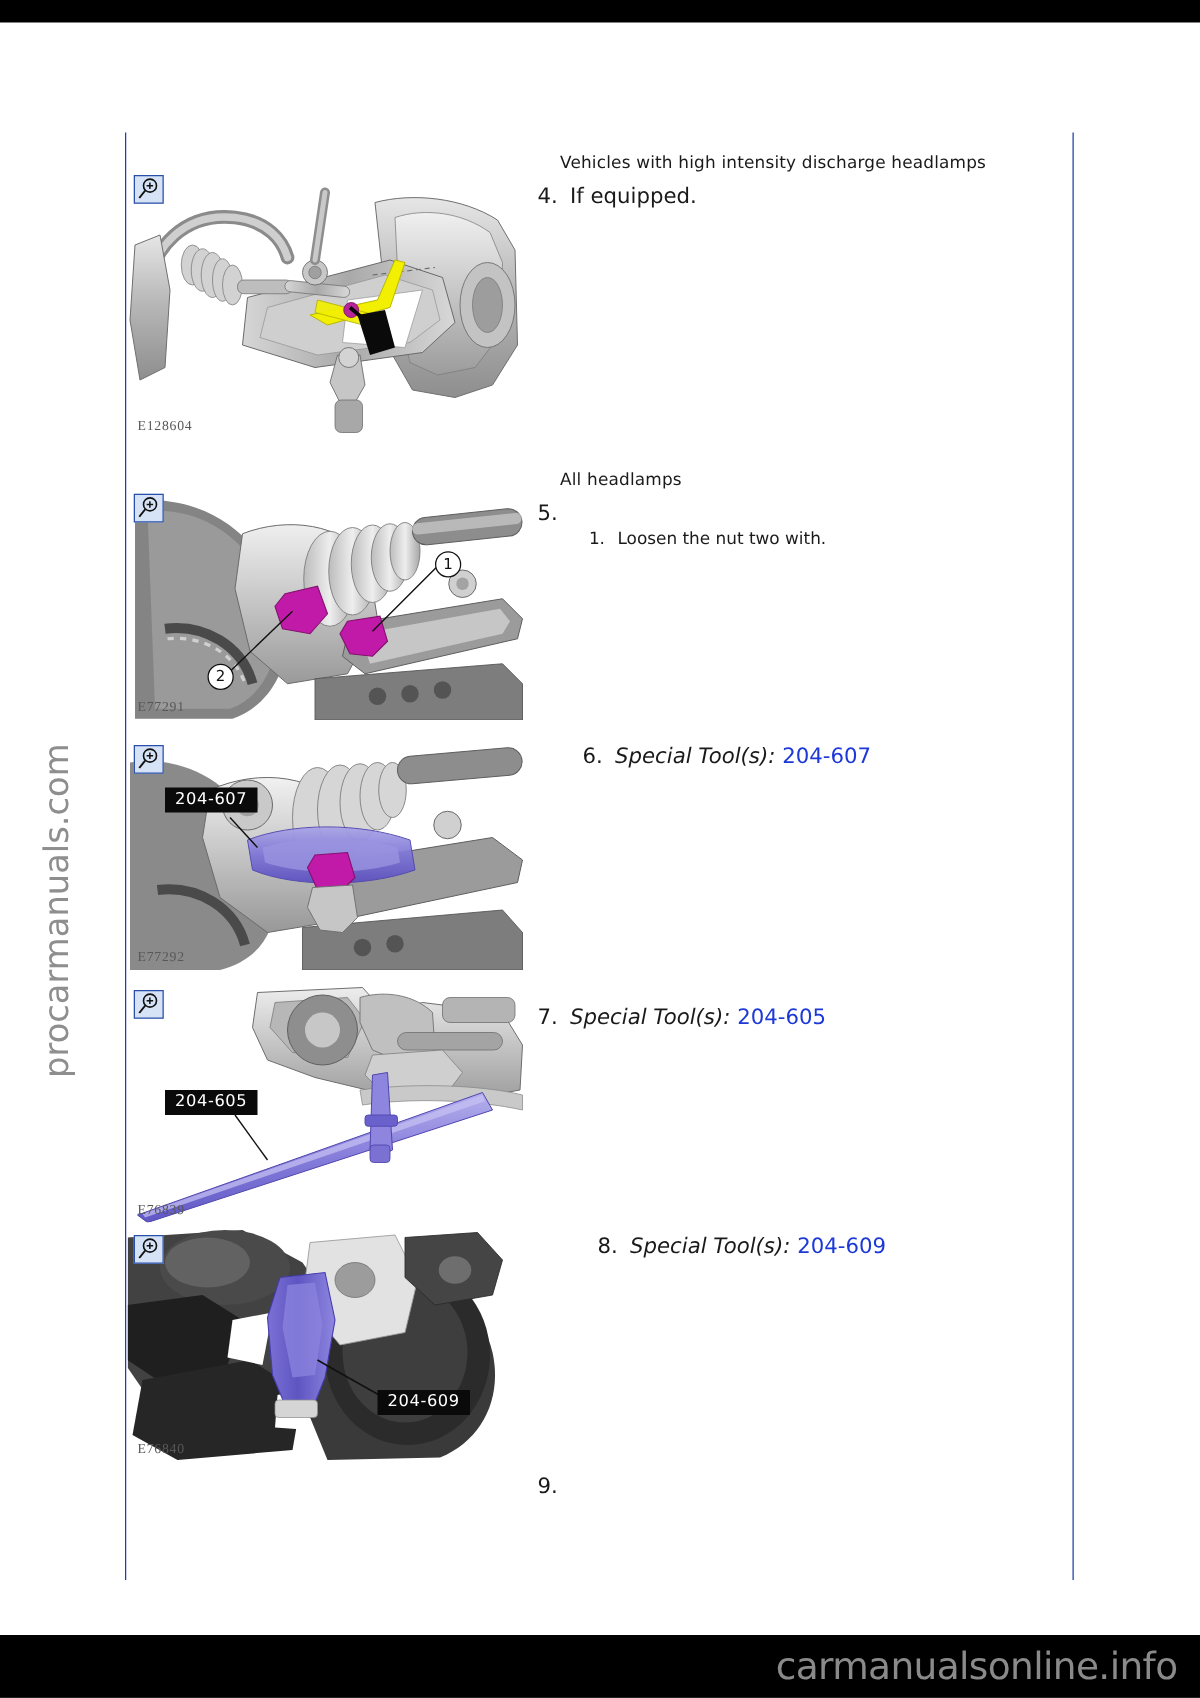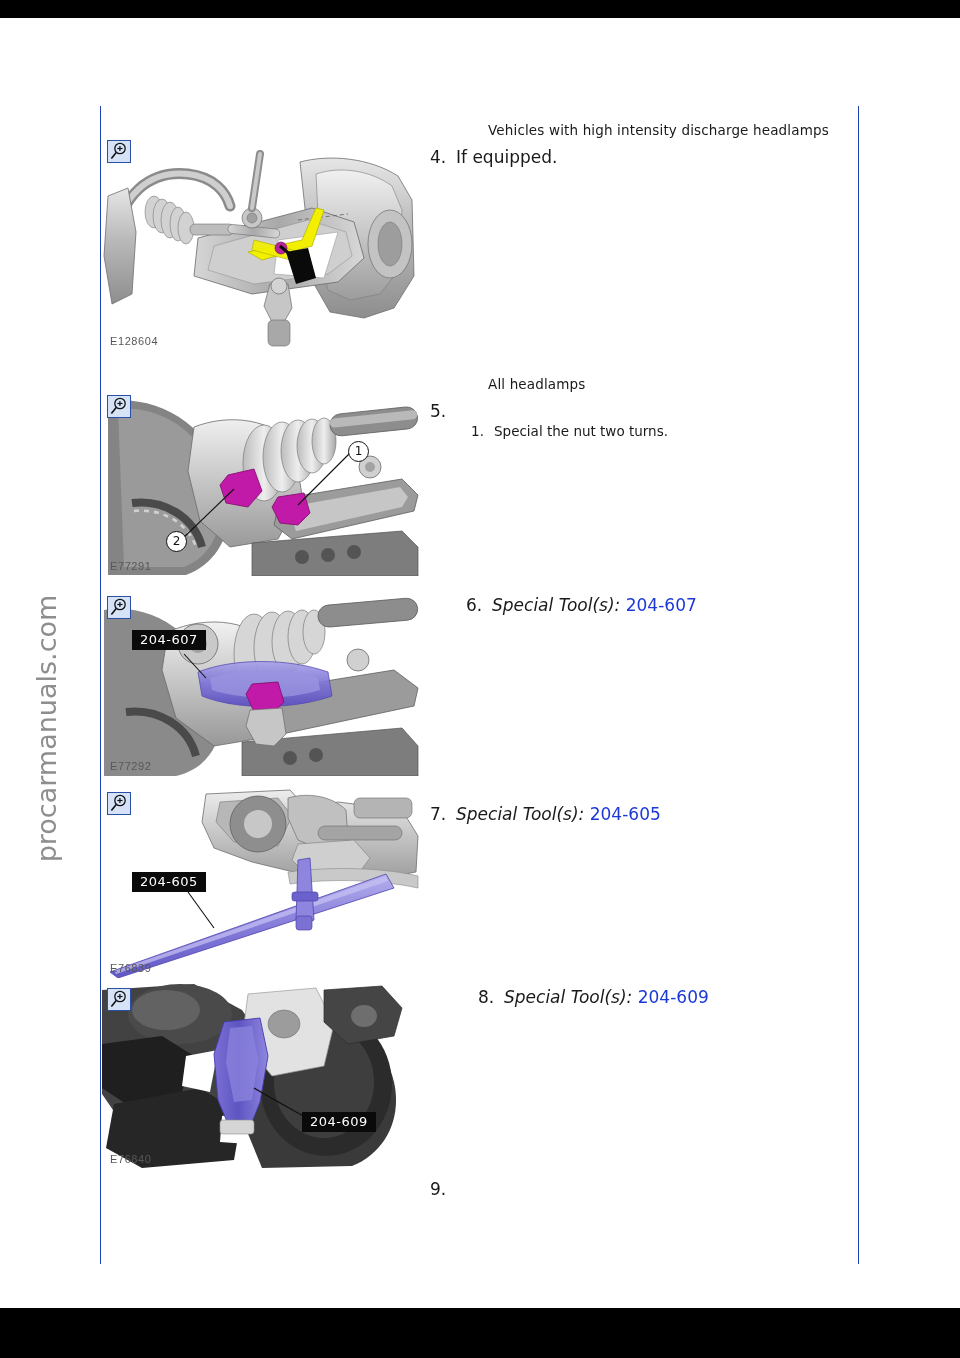--- a/index.html
+++ b/index.html
@@ -106,21 +106,21 @@
   }
   .fig-canvas {
     position: absolute;
     inset: 0;
     background: #ffffff;
   }
   .fig-id {
     position: absolute;
     left: 8px;
     bottom: 4px;
-    font-family: Liberation Sans, sans-serif;
+    font-family: Liberation Serif, serif;
     font-size: 11px;
     color: #585858;
     letter-spacing: 0.6px;
     z-index: 40;
   }
   
   .zoom-badge {
     position: absolute;
     left: 5px;
     top: 4px;
@@ -161,21 +161,20 @@
   }
 
   
   .heading-line {
     position: absolute;
     font-family: "DejaVu Sans", "Liberation Sans", sans-serif;
     font-size: 13.5px;
     color: #1a1a1a;
     white-space: nowrap;
     letter-spacing: 0.15px;
-    margin-left: 40px;
   }
   .step {
     position: absolute;
     font-family: "DejaVu Sans", "Liberation Sans", sans-serif;
     font-size: 17px;
     color: #1a1a1a;
     white-space: nowrap;
   }
   .step-num {
     display: inline-block;
@@ -544,21 +543,21 @@
           <span class="step-num">4.</span><span>If equipped.</span>
         </div>
 
         <div class="heading-line" style="left:18px; top:270px;">All headlamps</div>
 
         <div class="step" style="left:0px; top:295px;">
           <span class="step-num">5.</span>
         </div>
 
         <div class="sub-step" style="left:36px; top:317px;">
-          <span class="sub-step-num">1.</span><span>Special the nut two turns.</span>
+          <span class="sub-step-num">1.</span><span>Loosen the nut two with.</span>
         </div>
 
         <div class="step" style="left:0px; top:489px;margin-left:36px;">
           <span class="step-num">6.</span><span class="tool-italic">Special Tool(s):</span><span>&nbsp;</span><span class="tool-number">204-607</span>
         </div>
 
         <div class="step" style="left:0px; top:686px;margin-top:12px;">
           <span class="step-num">7.</span><span class="tool-italic">Special Tool(s):</span><span>&nbsp;</span><span class="tool-number">204-605</span>
         </div>
 
@@ -577,14 +576,15 @@
     <div id="footer-clip">
       <span>Page 3 of 4</span>
     </div>
 
     <div id="watermark-side">procarmanuals.com</div>
 
   </div>
 
   <div id="bottom-bar"></div>
 
+  <div id="watermark-bottom">carmanualsonline.info</div>
 
 </div>
 
 </body></html>

